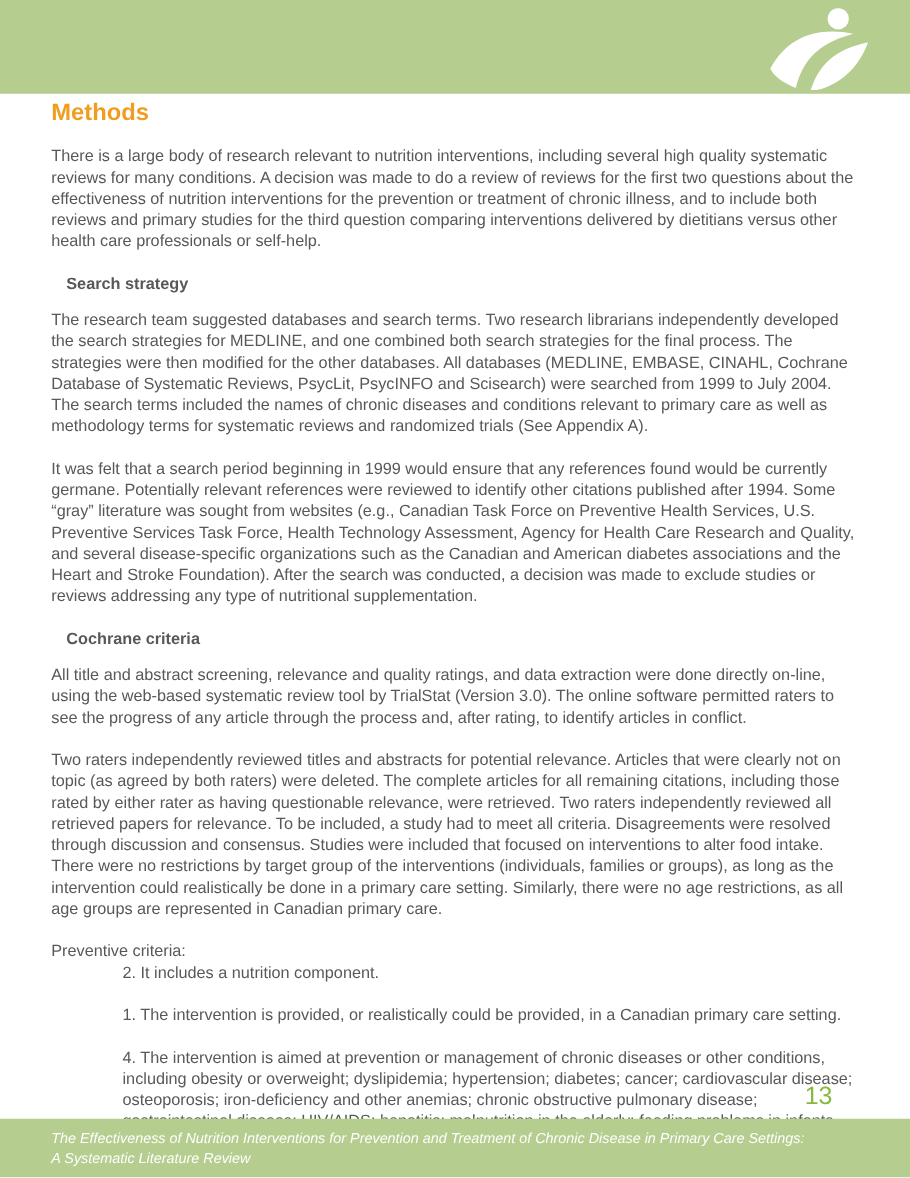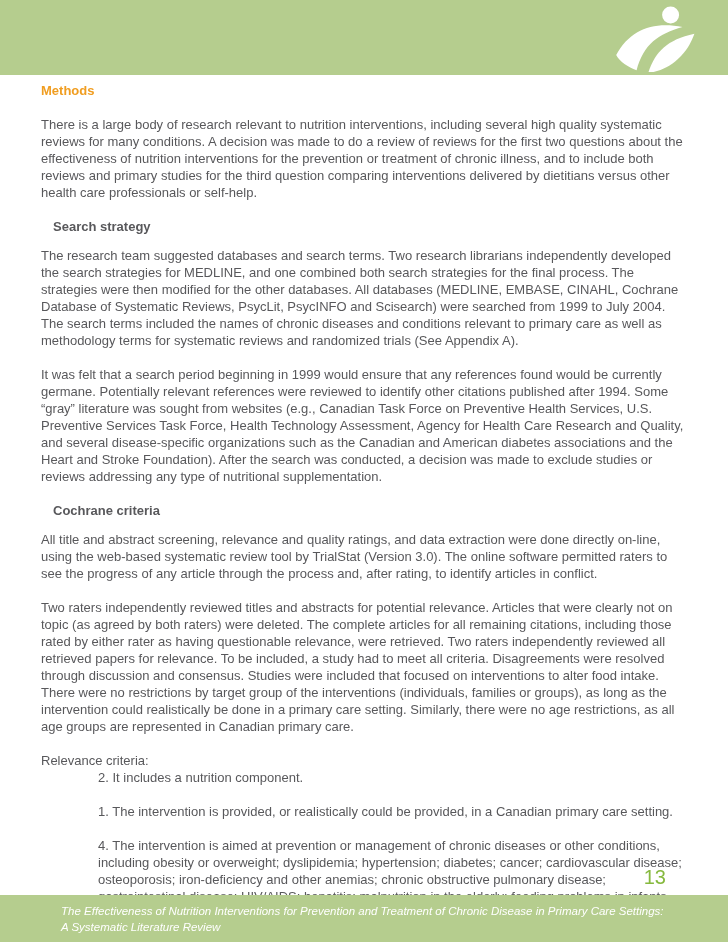--- a/index.html
+++ b/index.html
@@ -23,39 +23,39 @@
     position: absolute; top: 4px; right: 24px;
     width: 94px; height: 68px;
   }
   .content {
     position: absolute; top: 82px; left: 41px;
     width: 648px;
     color: #58585b;
     font-size: 13px; line-height: 17px;
   }
   .methods-heading {
-    color: #f09d20; font-weight: bold; font-size: 13px;
+    color: #f09d20; font-weight: bold; font-size: 19px;
     margin: 0 0 17px 0;
   }
   .subheading { font-weight: bold; margin: 12px; }
   .para { margin: 0 0 17px 0; }
   .list-intro { margin: 0; }
   .criteria-item { margin: 0 0 17px 0; padding-left: 57px; }
   .criteria-item:last-child { margin-bottom: 0; }
   .page-number {
     position: absolute; right: 62px; bottom: 50px;
     color: #86b93e; font-size: 20px; line-height: 30px;
   }
   .footer {
     position: absolute; left: 0; bottom: 0;
     width: 728px; height: 47px;
     background: #b5cd8e;
     color: #ffffff; font-style: italic;
     font-size: 11.5px; line-height: 16px;
-    padding: 8px 41px 0 61px;
+    padding: 8px 41px 0 41px;
     box-sizing: border-box;
   }
 </style>
 </head>
 <body>
 
 <div class="page">
 
   <div class="banner">
     <div class="logo">
@@ -73,21 +73,21 @@
     <p class="para">There is a large body of research relevant to nutrition interventions, including several high quality systematic reviews for many conditions. A decision was made to do a review of reviews for the first two questions about the effectiveness of nutrition interventions for the prevention or treatment of chronic illness, and to include both reviews and primary studies for the third question comparing interventions delivered by dietitians versus other health care professionals or self-help.</p>
 
     <div class="subheading">Search strategy</div>
     <p class="para">The research team suggested databases and search terms. Two research librarians independently developed the search strategies for MEDLINE, and one combined both search strategies for the final process. The strategies were then modified for the other databases. All databases (MEDLINE, EMBASE, CINAHL, Cochrane Database of Systematic Reviews, PsycLit, PsycINFO and Scisearch) were searched from 1999 to July 2004. The search terms included the names of chronic diseases and conditions relevant to primary care as well as methodology terms for systematic reviews and randomized trials (See Appendix A).</p>
     <p class="para">It was felt that a search period beginning in 1999 would ensure that any references found would be currently germane. Potentially relevant references were reviewed to identify other citations published after 1994. Some “gray” literature was sought from websites (e.g., Canadian Task Force on Preventive Health Services, U.S. Preventive Services Task Force, Health Technology Assessment, Agency for Health Care Research and Quality, and several disease-specific organizations such as the Canadian and American diabetes associations and the Heart and Stroke Foundation). After the search was conducted, a decision was made to exclude studies or reviews addressing any type of nutritional supplementation.</p>
 
     <div class="subheading">Cochrane criteria</div>
     <p class="para">All title and abstract screening, relevance and quality ratings, and data extraction were done directly on-line, using the web-based systematic review tool by TrialStat (Version 3.0). The online software permitted raters to see the progress of any article through the process and, after rating, to identify articles in conflict.</p>
     <p class="para">Two raters independently reviewed titles and abstracts for potential relevance. Articles that were clearly not on topic (as agreed by both raters) were deleted. The complete articles for all remaining citations, including those rated by either rater as having questionable relevance, were retrieved. Two raters independently reviewed all retrieved papers for relevance. To be included, a study had to meet all criteria. Disagreements were resolved through discussion and consensus. Studies were included that focused on interventions to alter food intake. There were no restrictions by target group of the interventions (individuals, families or groups), as long as the intervention could realistically be done in a primary care setting. Similarly, there were no age restrictions, as all age groups are represented in Canadian primary care.</p>
 
-    <p class="list-intro">Relevance criteria:</p>
+    <p class="list-intro">Preventive criteria:</p>
 
     <div>
       <p class="criteria-item">2. It includes a nutrition component.</p>
       <p class="criteria-item">1. The intervention is provided, or realistically could be provided, in a Canadian primary care setting.</p>
       <p class="criteria-item">4. The intervention is aimed at prevention or management of chronic diseases or other conditions, including obesity or overweight; dyslipidemia; hypertension; diabetes; cancer; cardiovascular disease; osteoporosis; iron-deficiency and other anemias; chronic obstructive pulmonary disease; gastrointestinal disease; HIV/AIDS; hepatitis; malnutrition in the elderly; feeding problems in infants and</p>
     </div>
   </div>
 
   <div class="page-number">13</div>
 

